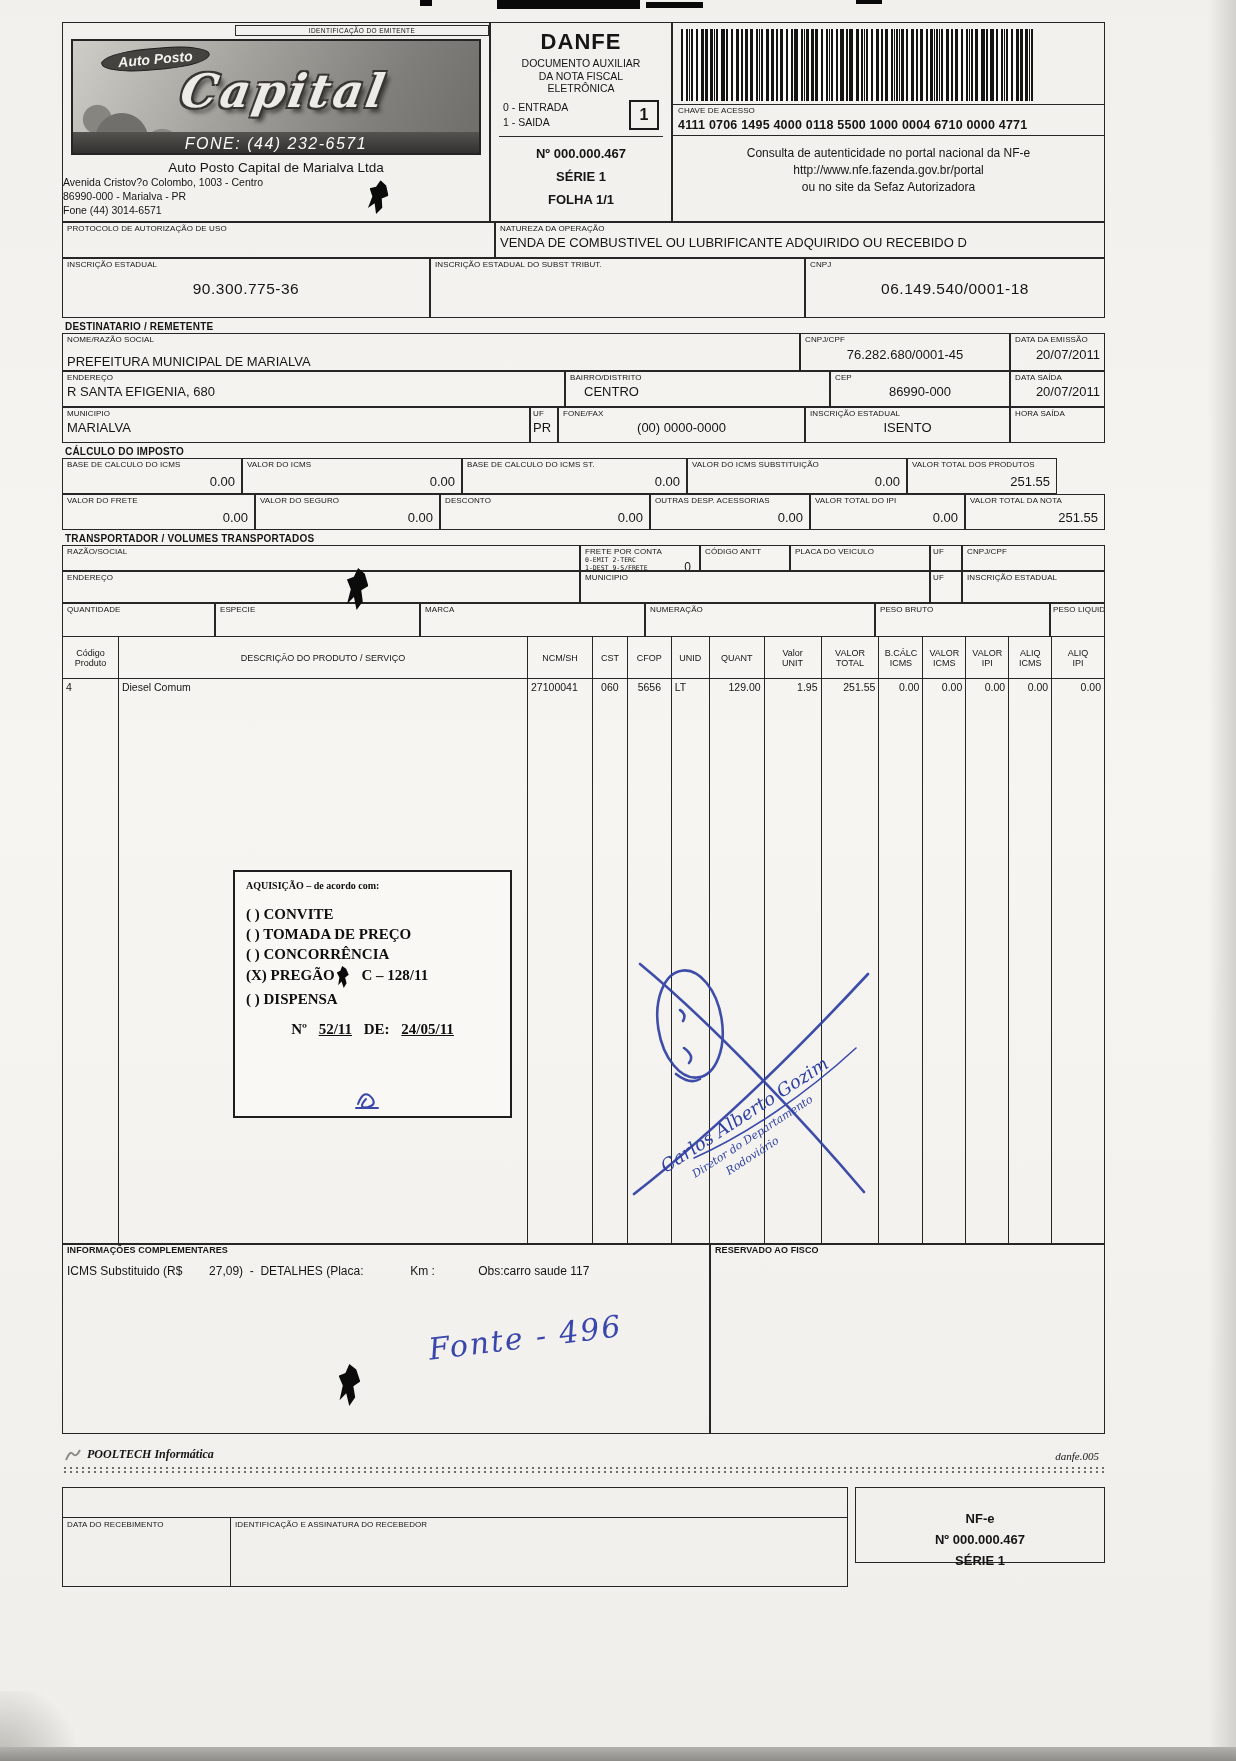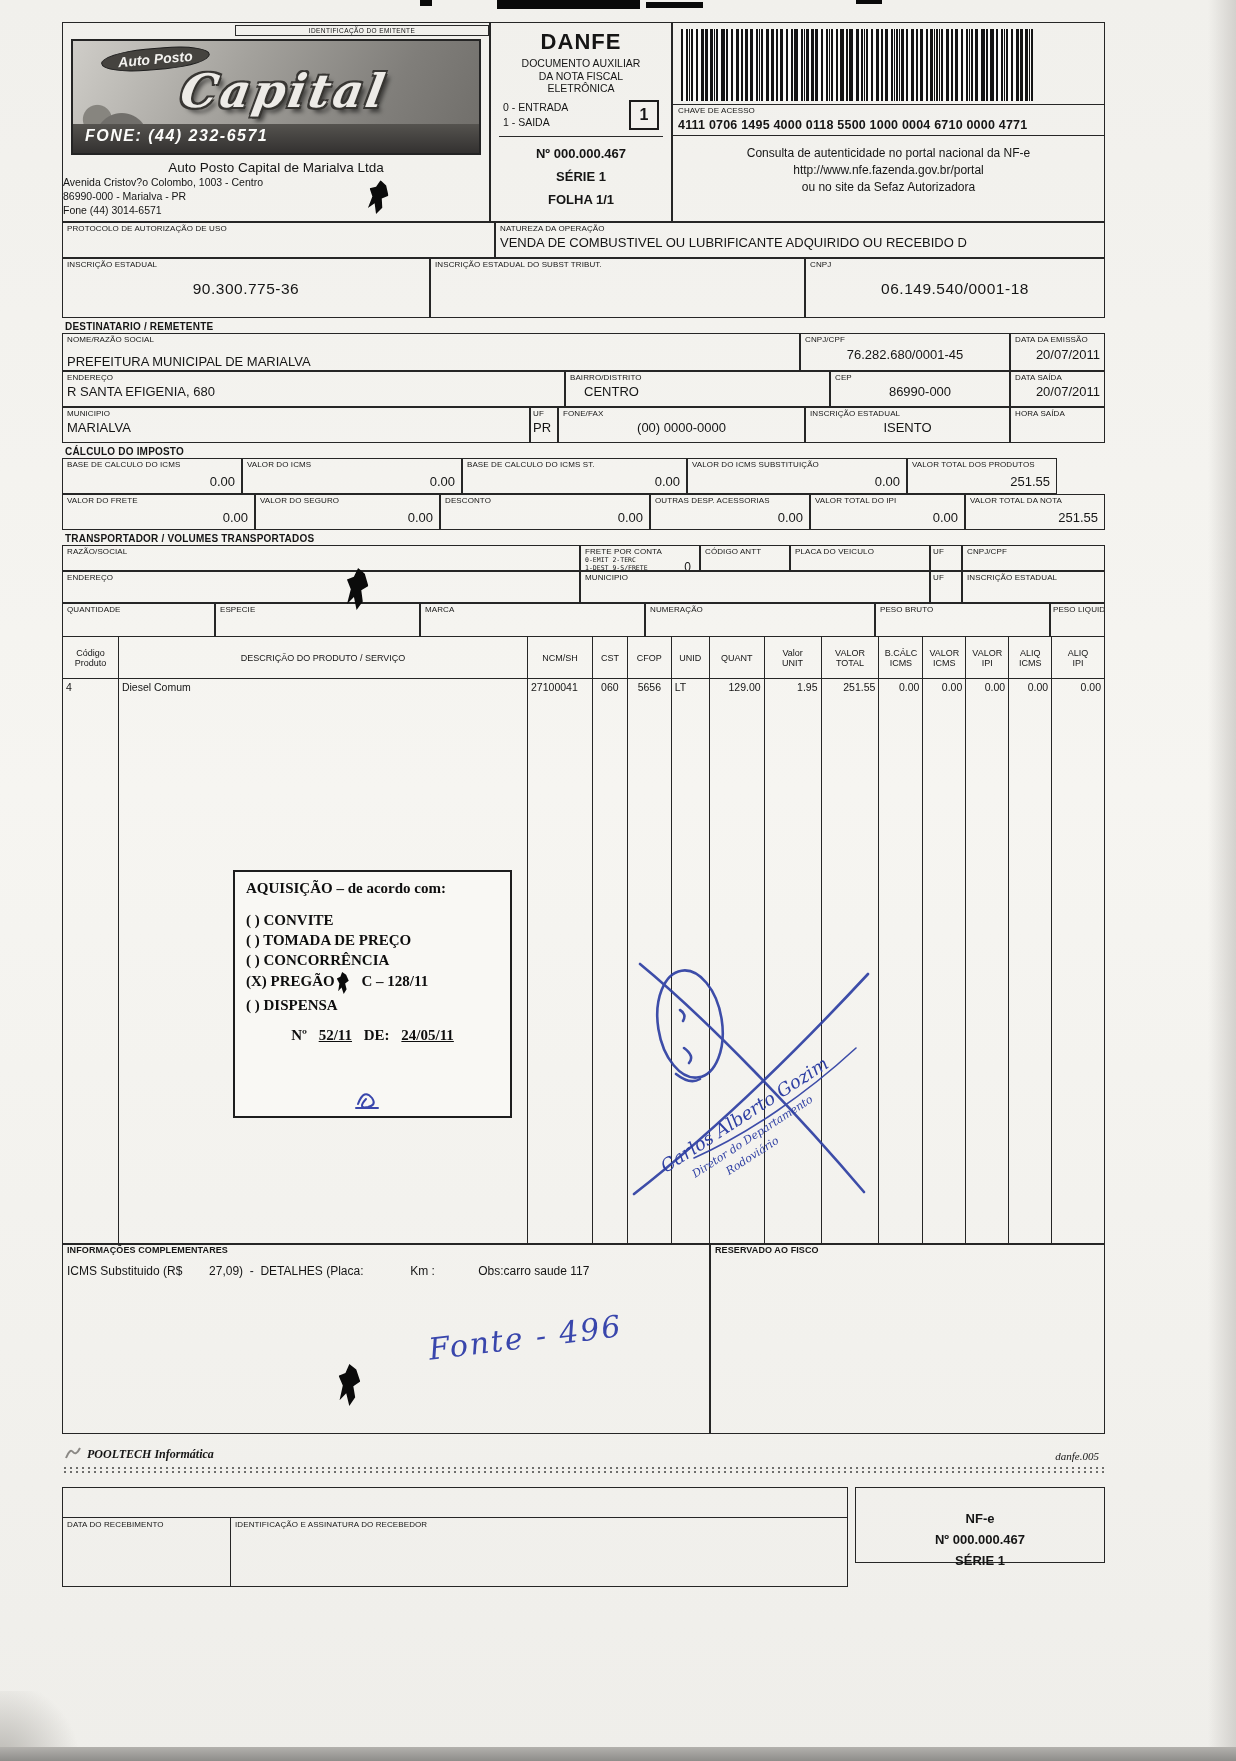--- a/index.html
+++ b/index.html
@@ -24,21 +24,21 @@
           background: radial-gradient(circle at 12% 88%, #716f6b 0 26px, transparent 27px),
                       radial-gradient(circle at 22% 95%, #8a8884 0 18px, transparent 19px),
                       radial-gradient(circle at 6% 70%, #87857f 0 14px, transparent 15px),
                       linear-gradient(118deg,#cfcdc8 0%,#a3a19c 40%,#807e7a 75%,#6f6d69 100%); }
   .logo-banner { position:absolute; left:28px; top:7px; transform:rotate(-5deg); background:#45433f; color:#f3f2ef;
                  font-style:italic; font-weight:bold; font-size:14px; padding:2px 16px; border-radius:50%/60%; border:1px solid #1e1e1e; }
   .logo-name { position:absolute; left:52%; top:45%; transform:translate(-50%,-50%) skewX(-10deg);
                font-family:"DejaVu Serif",serif; font-style:italic; font-weight:bold; font-size:46px; color:#edebe7; letter-spacing:3px; white-space:nowrap;
                text-shadow:2px 2px 0 #38363325, -2px -2px 0 #383633, 2px -2px 0 #383633, -2px 2px 0 #383633, 2px 2px 0 #383633, 5px 5px 4px rgba(0,0,0,.55); }
   .logo-phone { position:absolute; left:0; right:0; bottom:0; background:linear-gradient(#55534f,#333130); color:#fcfcfa;
-                font-weight:bold; font-style:italic; font-size:16px; text-align:left; padding:3px 12px 8px; letter-spacing:1.5px; }
+                font-weight:normal; font-style:italic; font-size:16px; text-align:center; padding:3px 12px 0; letter-spacing:1.5px; }
   .emit-name { text-align:center; font-size:13.5px; margin-top:2px; }
   .emit-addr { text-align:left; font-size:10.5px; line-height:14px; }
 
   .danfe { text-align:center; padding-top:6px; }
   .danfe-title { font-size:22px; font-weight:bold; letter-spacing:1px; }
   .danfe-sub { font-size:10.5px; line-height:12.5px; margin-top:2px; }
   .danfe-io { display:flex; justify-content:space-between; align-items:center; padding:5px 8px 0 8px; text-align:left; }
   .io-lines { font-size:10.5px; line-height:15px; }
   .io-box { width:30px; height:30px; border:2px solid #1b1b1b; font-size:16px; font-weight:bold; display:flex; align-items:center; justify-content:center; }
   .danfe-nums { margin:6px 4px 0; border-top:1px solid #2a2a2a; padding-top:5px; font-weight:bold; font-size:13px; line-height:23px; }
@@ -68,40 +68,40 @@
   .pcol { border-right:1px solid #262626; font-size:10.5px; line-height:13px; padding:2px 3px; }
   .pcol:last-child { border-right:none; }
   .w0{width:56px}.w1{width:410px}.w2{width:65px}.w3{width:35px}.w4{width:44px}.w5{width:38px}.w6{width:55px}
   .w7{width:57px}.w8{width:58px}.w9{width:44px}.w10{width:43px}.w11{width:43px}.w12{width:43px}.w13{width:52px}
 
   
   .info-text { font-size:12px; margin-top:9px; white-space:pre; }
 
   
   .footline { display:flex; justify-content:space-between; align-items:flex-end; padding:13px 6px 0 2px; font-family:"Liberation Serif",serif; }
-  .foot-left { font-style:italic; font-weight:bold; font-size:12px; display:flex; align-items:flex-start; gap:5px; }
+  .foot-left { font-style:italic; font-weight:bold; font-size:12px; display:flex; align-items:flex-end; gap:5px; }
   .foot-right { font-style:italic; font-size:11px; }
   .dotline { height:8px; margin-top:3px;
              background-image:radial-gradient(circle,#49494700 0,#4a4a48 .9px,transparent 1.3px);
              background-size:6px 4px; background-position:0 1px; }
 
   
   .receipt { display:flex; margin-top:14px; gap:7px; }
   .rec-left { width:786px; height:100px; border:1px solid #262626; }
   .rec-top { height:30px; border-bottom:1px solid #262626; }
   .rec-bottom { display:flex; height:68px; }
   .rec-cell { border-right:1px solid #262626; padding:2px 4px; }
   .rec-cell:last-child { border-right:none; }
   .rec-nfe { width:250px; height:76px; border:1px solid #262626; text-align:center; font-weight:bold; padding-top:20px; font-size:13px; line-height:21px; }
 
   
   .scanbar { position:absolute; background:#090909; }
   .stamp { position:absolute; left:233px; top:870px; width:279px; height:248px; border:2px solid #1d1d1d;
            background:rgba(249,248,244,.85); font-family:"Liberation Serif",serif; font-weight:bold; color:#0e0e0e; padding:8px 11px; }
-  .stamp-title { font-size:15px;font-family:Liberation Serif, serif; }
+  .stamp-title { font-size:10px;font-family:Liberation Serif, serif; }
   .stamp-opt { font-size:15px; margin-top:3px; }
   .stamp-opt.first { margin-top:15px; }
   .stamp-ref { margin-left:9px; }
   .stamp-nums { margin-top:13px; font-size:15px; text-align:center; }
   .stamp-nums span { margin:0 4px; }
   .u { text-decoration:underline; }
   .blob { position:absolute; background:#0b0b0b;
           clip-path:polygon(45% 0%,78% 12%,100% 40%,70% 52%,82% 78%,58% 100%,40% 70%,12% 88%,22% 52%,0% 30%,30% 22%); }
   .blob-inline { display:inline-block; width:12px; height:22px; background:#0b0b0b; vertical-align:middle; margin-left:2px;
           clip-path:polygon(45% 0%,78% 12%,100% 40%,70% 52%,82% 78%,58% 100%,40% 70%,12% 88%,22% 52%,0% 30%,30% 22%); }

